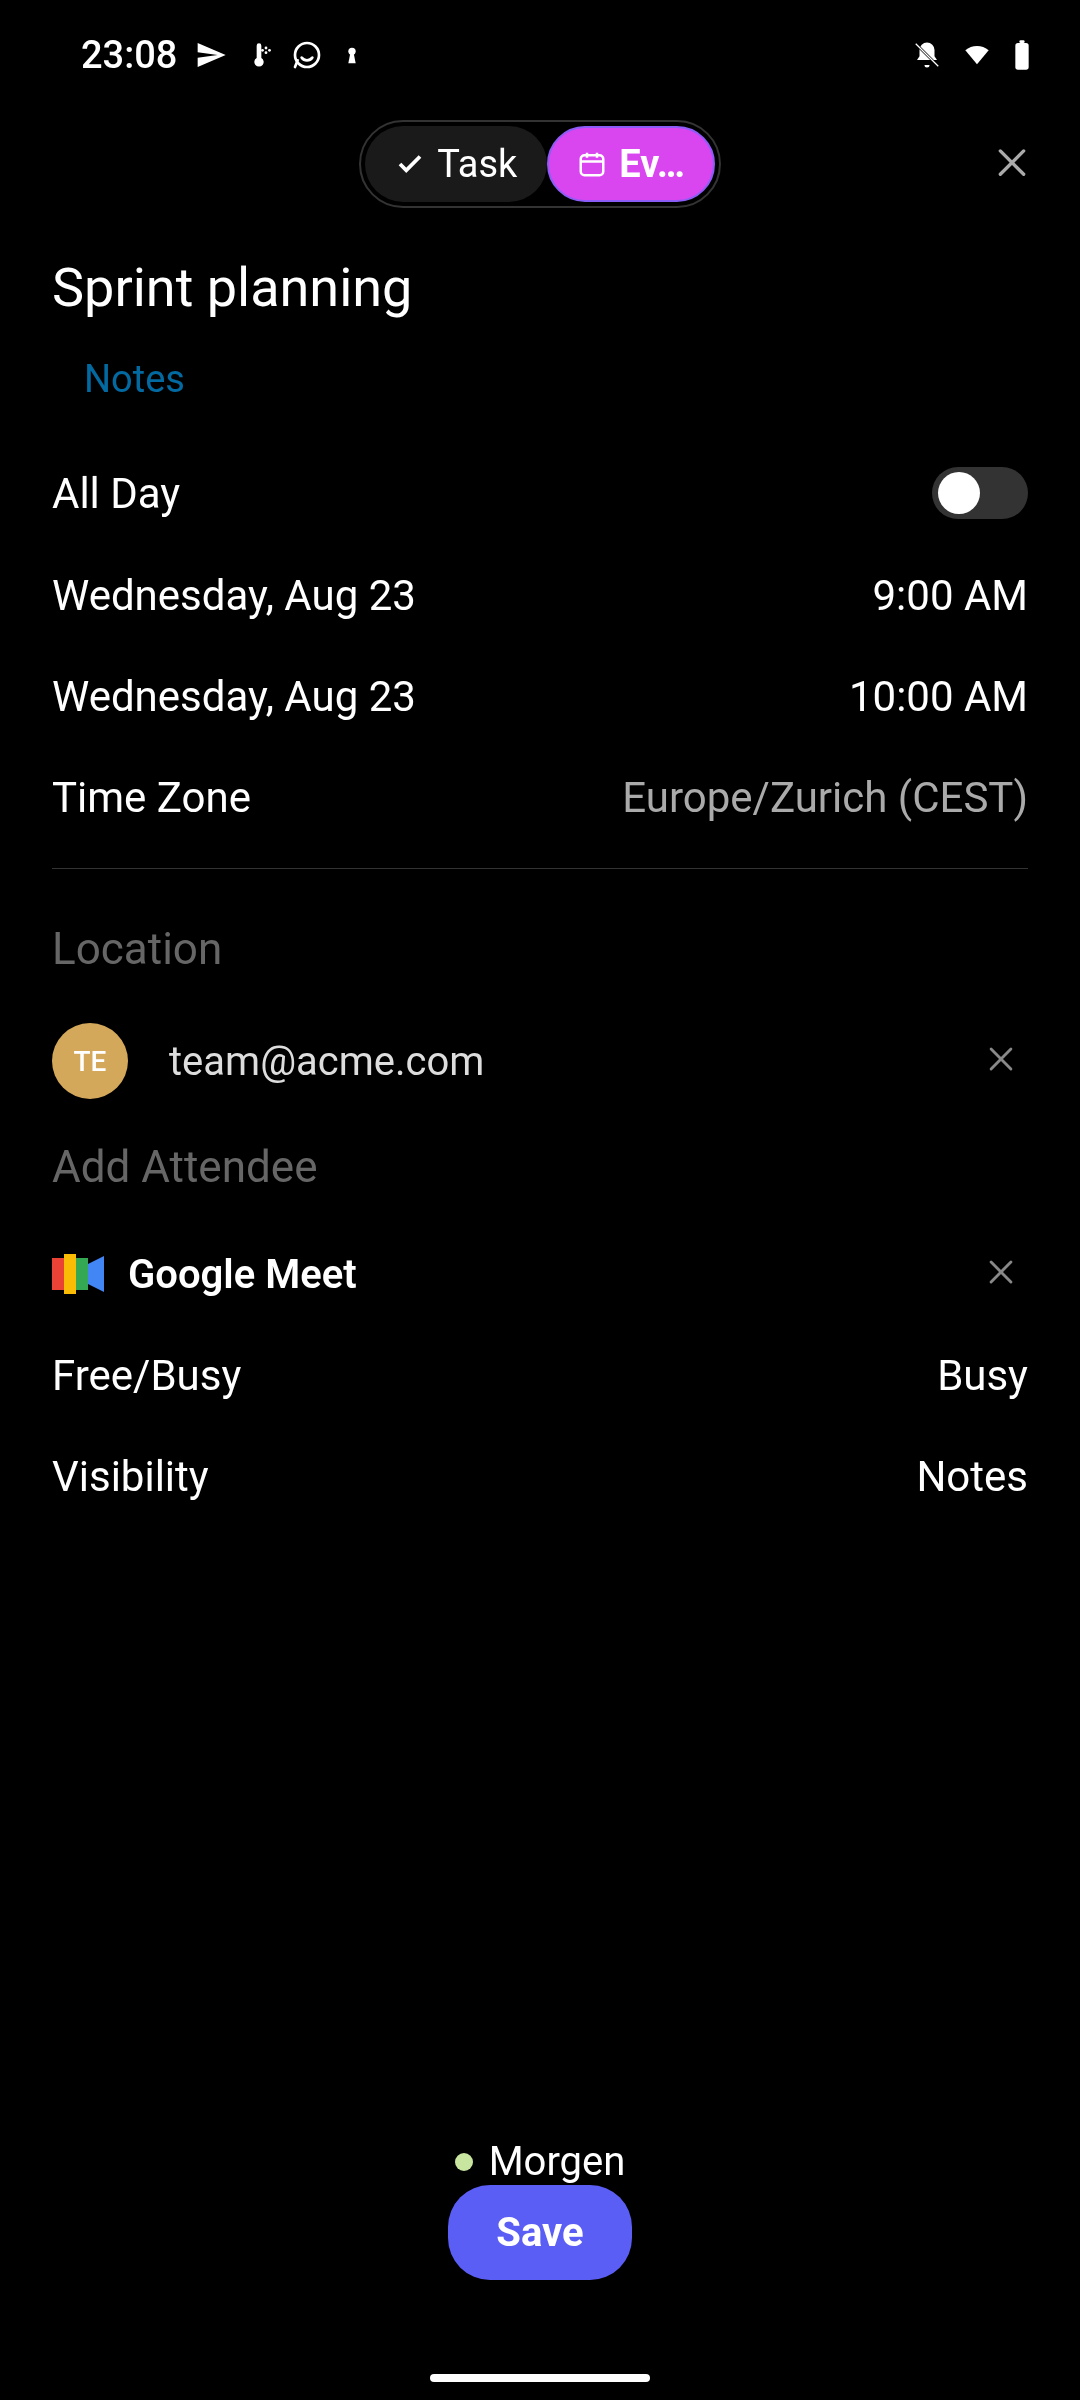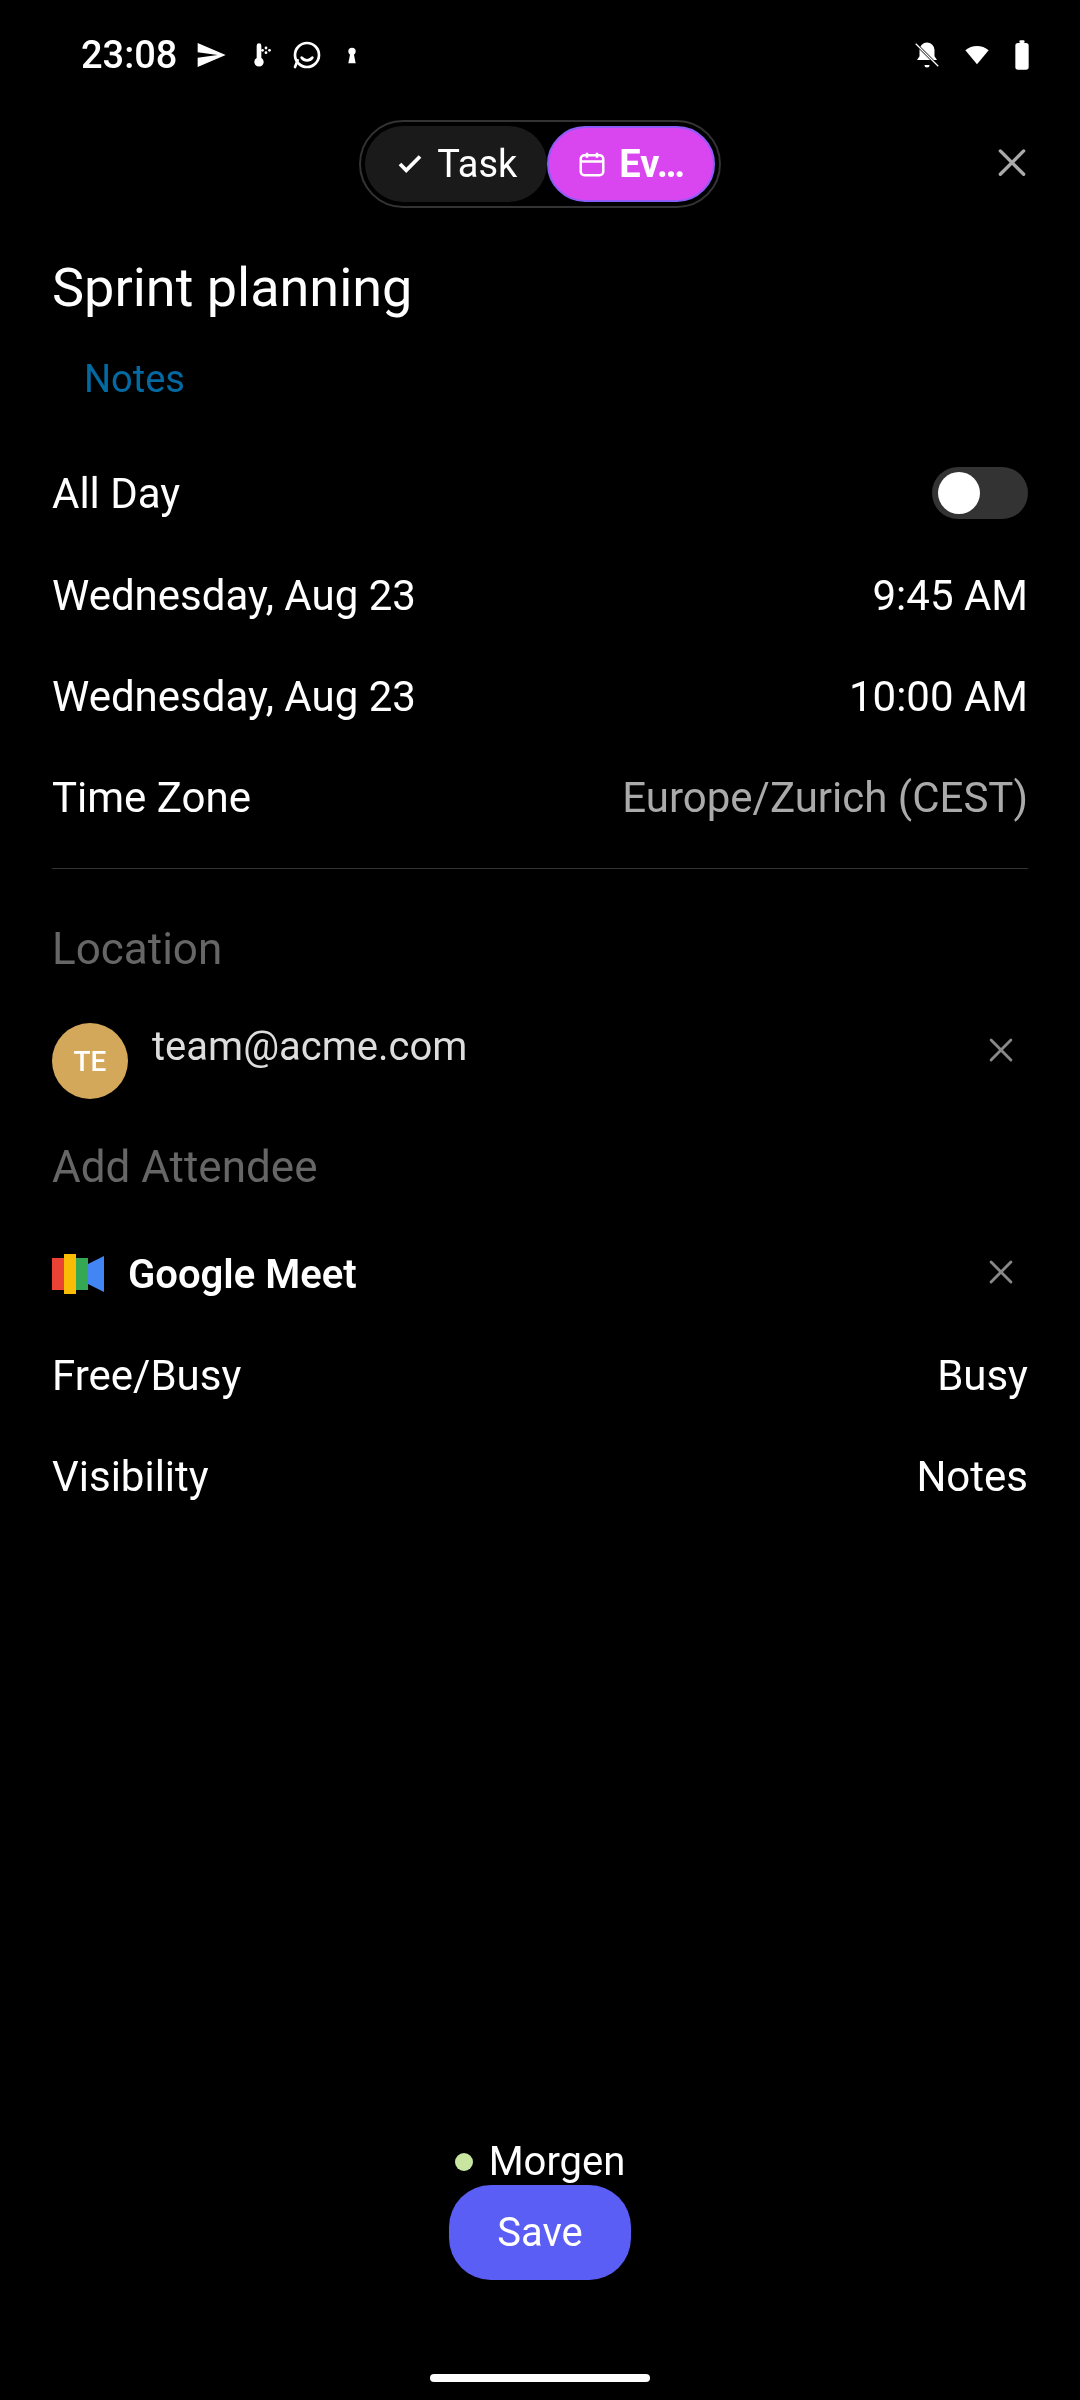--- a/index.html
+++ b/index.html
@@ -136,21 +136,22 @@
     background: #333;
     margin: 20px 0;
   }
   .location-placeholder {
     font-size: 44px;
     color: #666;
     padding: 34px 0 26px 0;
   }
   .attendee-row {
     display: flex;
-    gap: 24px;
+    align-items: center;
+    gap: 41px;
     padding: 22px 0;
   }
   .avatar {
     width: 76px;
     height: 76px;
     border-radius: 50%;
     background: #d4a85a;
     display: flex;
     align-items: center;
     justify-content: center;
@@ -208,21 +209,21 @@
   .calendar-dot {
     width: 18px;
     height: 18px;
     border-radius: 50%;
     background: #c8e6a0;
   }
   .save-btn {
     background: #5b5ef5;
     color: #fff;
     font-size: 40px;
-    font-weight: 400;
+    font-weight: 700;
     padding: 24px 48px;
     border-radius: 42px;
     border: none;
     cursor: pointer;
   }
   .nav-pill {
     position: absolute;
     bottom: 18px;
     left: 50%;
     transform: translateX(-50%);
@@ -332,21 +333,21 @@
 
   <div class="row">
     <span class="row-label">All Day</span>
     <div class="toggle">
       <div class="toggle-knob"></div>
     </div>
   </div>
 
   <div class="row">
     <span class="row-label">Wednesday, Aug 23</span>
-    <span class="row-label">9:45 AM</span>
+    <span class="row-label">9:00 AM</span>
   </div>
 
   <div class="row">
     <span class="row-label">Wednesday, Aug 23</span>
     <span class="row-label">10:00 AM</span>
   </div>
 
   <div class="row">
     <span class="row-label">Time Zone</span>
     <span class="row-value">Europe/Zurich (CEST)</span>

